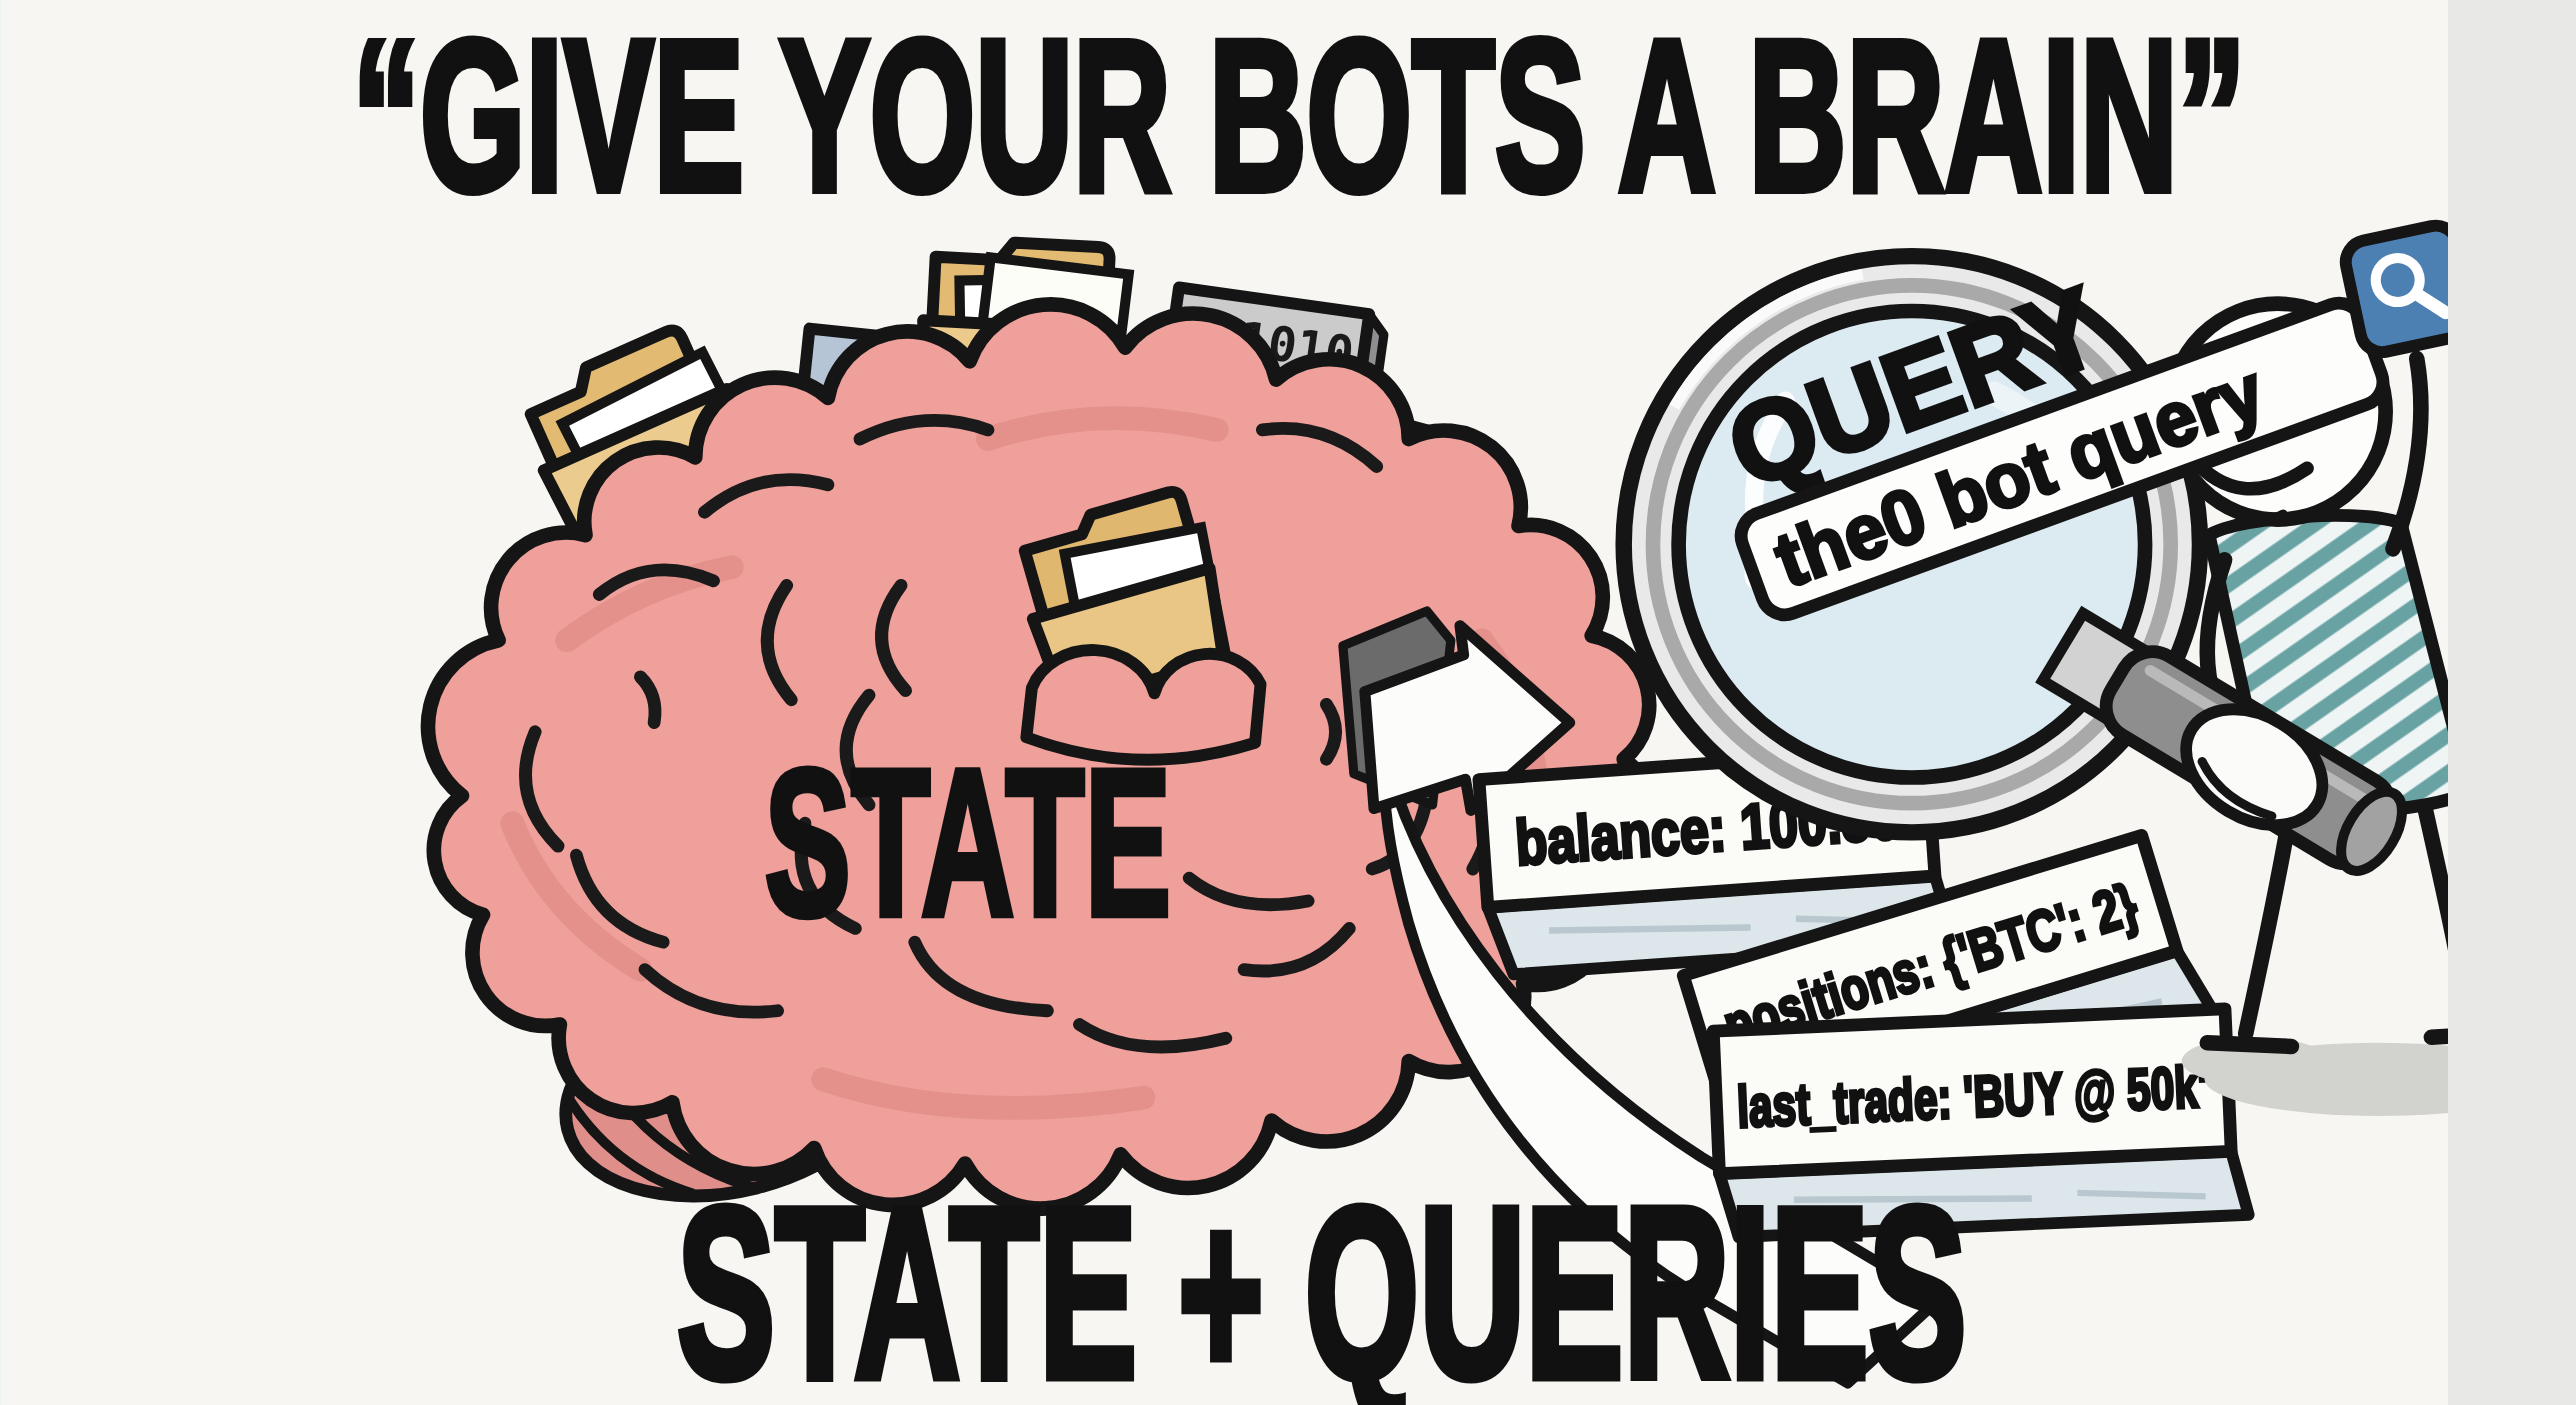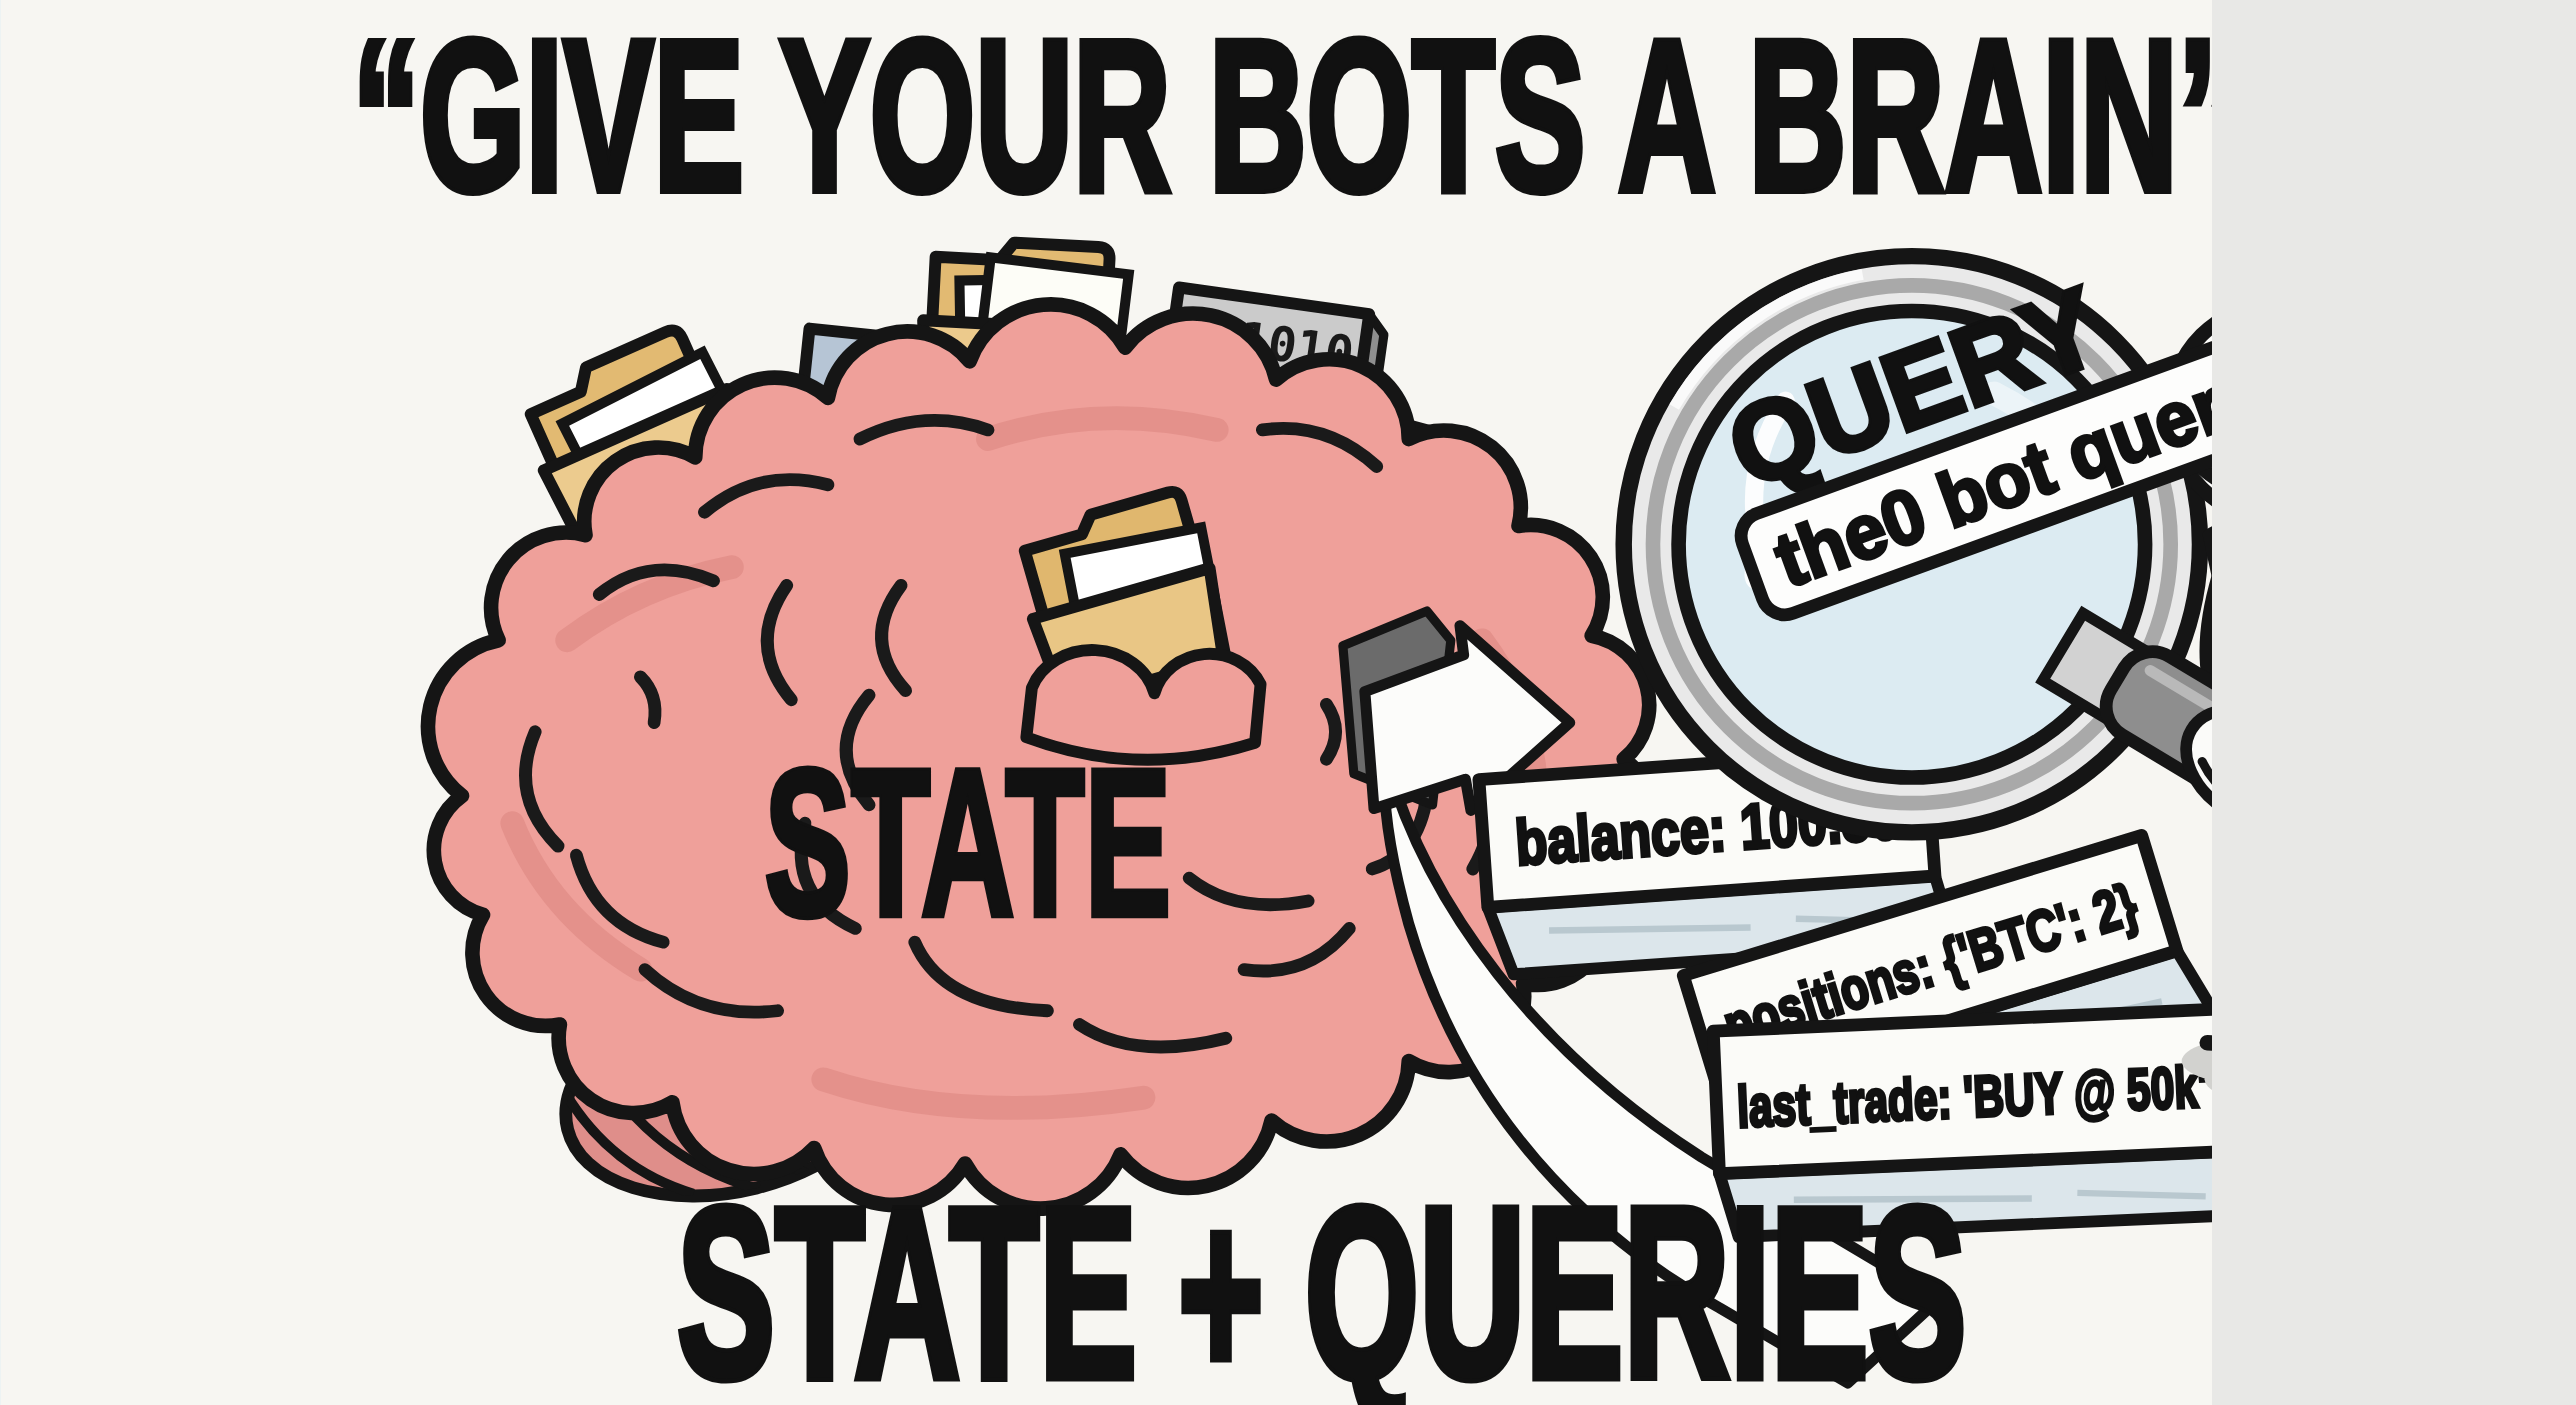--- a/index.html
+++ b/index.html
@@ -1,16 +1,16 @@
 <!DOCTYPE html>
 <html style="font-size:14.6px"><head>
 <meta charset="utf-8">
 <style>
   html,body{margin:0;padding:0;background:#e8e8e6;}
-  .stage{position:relative;width:2212px;height:1405px;background:#7dd3fc;overflow:hidden;
+  .stage{position:relative;width:2448px;height:1405px;background:#7dd3fc;overflow:hidden;
          font-family:"Liberation Sans", sans-serif;}
   svg{position:absolute;left:0;top:0;}
   text{font-family:"Liberation Sans", sans-serif;}
   .mono{font-family:"DejaVu Sans Mono", monospace;}
   .headline{font-weight:bold;}
 </style>
 </head>
 <body>
 
 <div class="stage">

